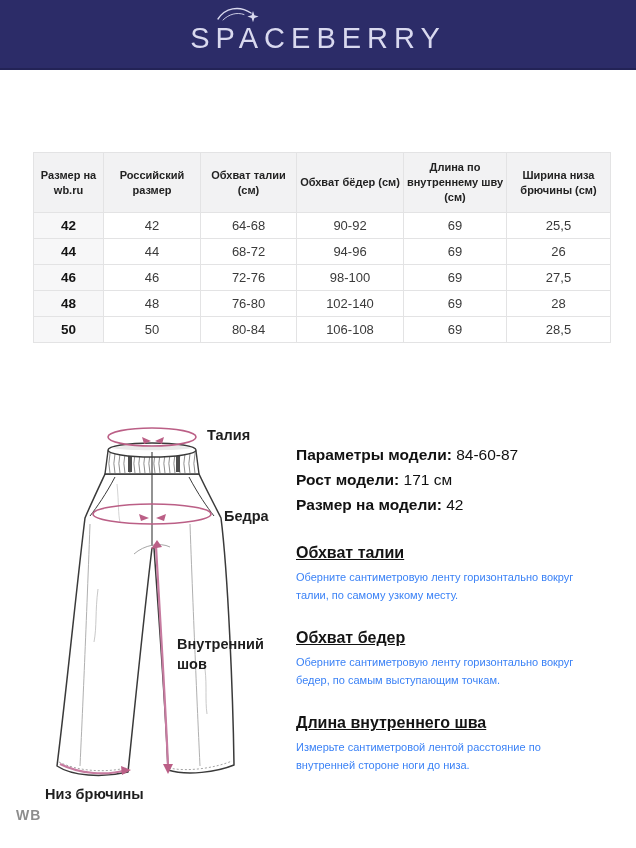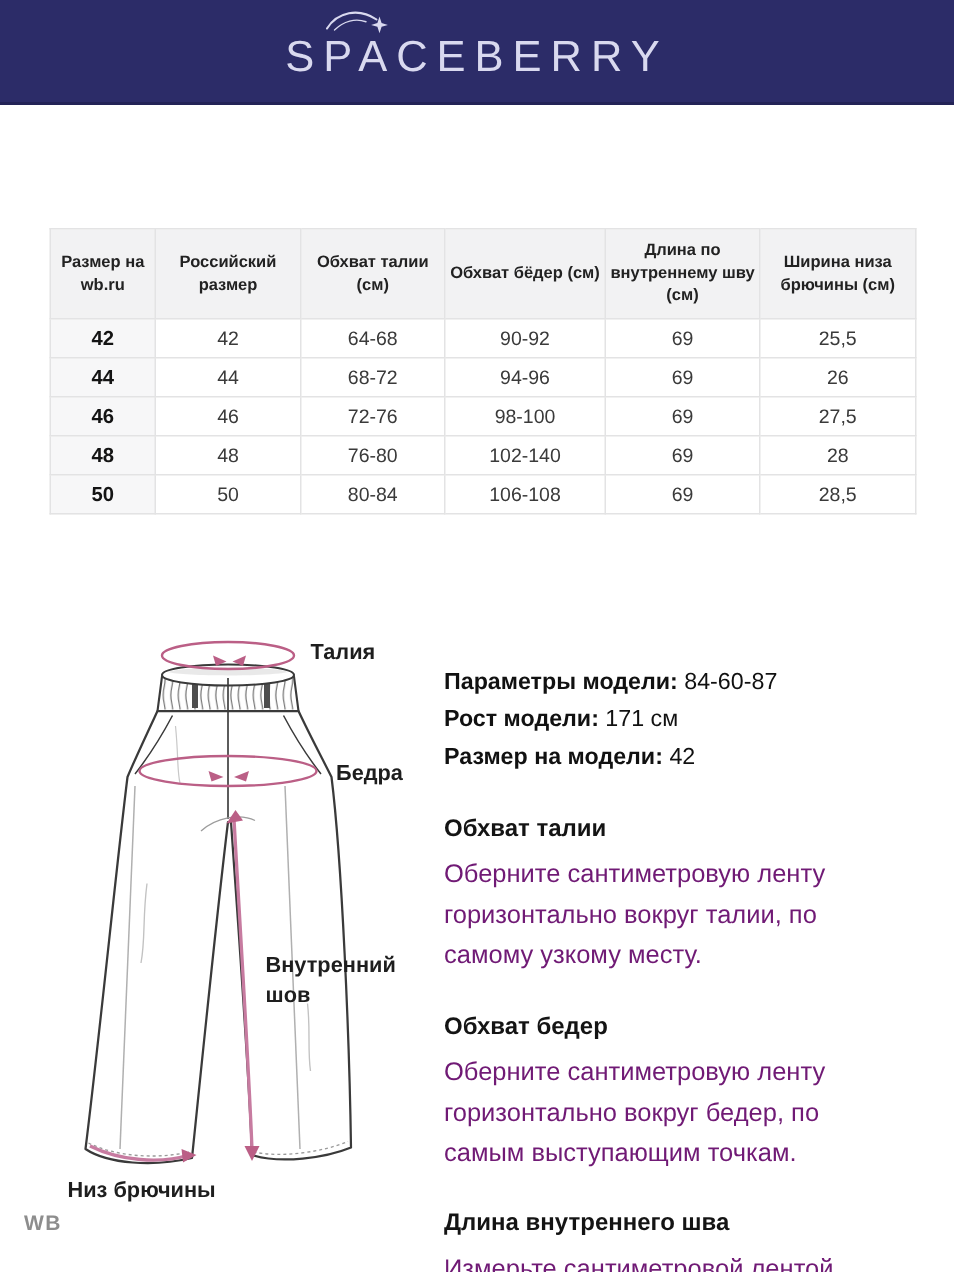--- a/index.html
+++ b/index.html
@@ -40,22 +40,22 @@
   .lbl-waist  { left:207px; top:427px; }
   .lbl-hips   { left:224px; top:508px; }
   .lbl-inseam { left:177px; top:635px; width:95px; line-height:1.35; }
   .lbl-hem    { left:45px;  top:786px; }
 
   
   .info-col { position:absolute; left:296px; top:442px; width:322px; }
   .model-line { font-size:15.5px; line-height:25px; color:#111; }
   .model-line .b { font-weight:700; }
   .guide { margin-top:27px; }
-  .guide-section h3 { font-size:16px; font-weight:700; color:#141414; margin:0 0 7px 0; }
-  .guide-section p  { font-size:17px; line-height:1.6; color:#701a75; margin:0 0 25px 0; width:300px; }
+  .guide-section h3 { font-size:16px; font-weight:700; color:#141414; margin:0 0 7px 0;text-decoration:underline; }
+  .guide-section p  { font-size:11px; line-height:1.6; color:#3b82f6; margin:0 0 25px 0; width:300px; }
 
   .watermark { position:absolute; left:16px; top:807px; font-size:14px;
     font-weight:700; color:#8d8d8d; letter-spacing:1px; }
 </style>
 </head>
 <body>
 
 <div class="page">
 
   <div class="header">

